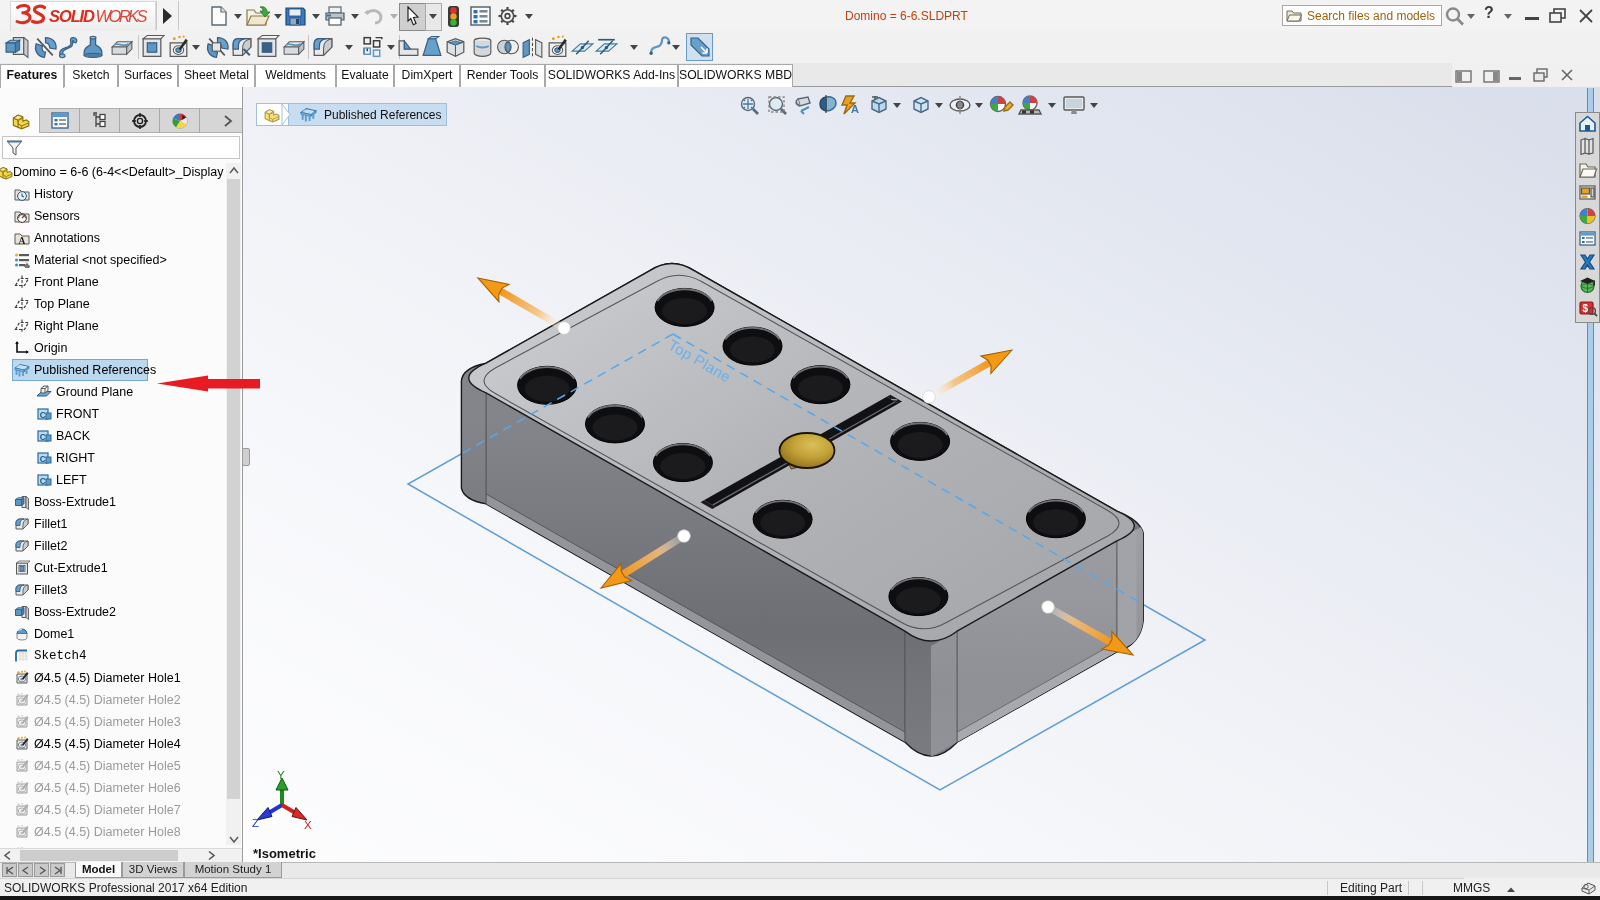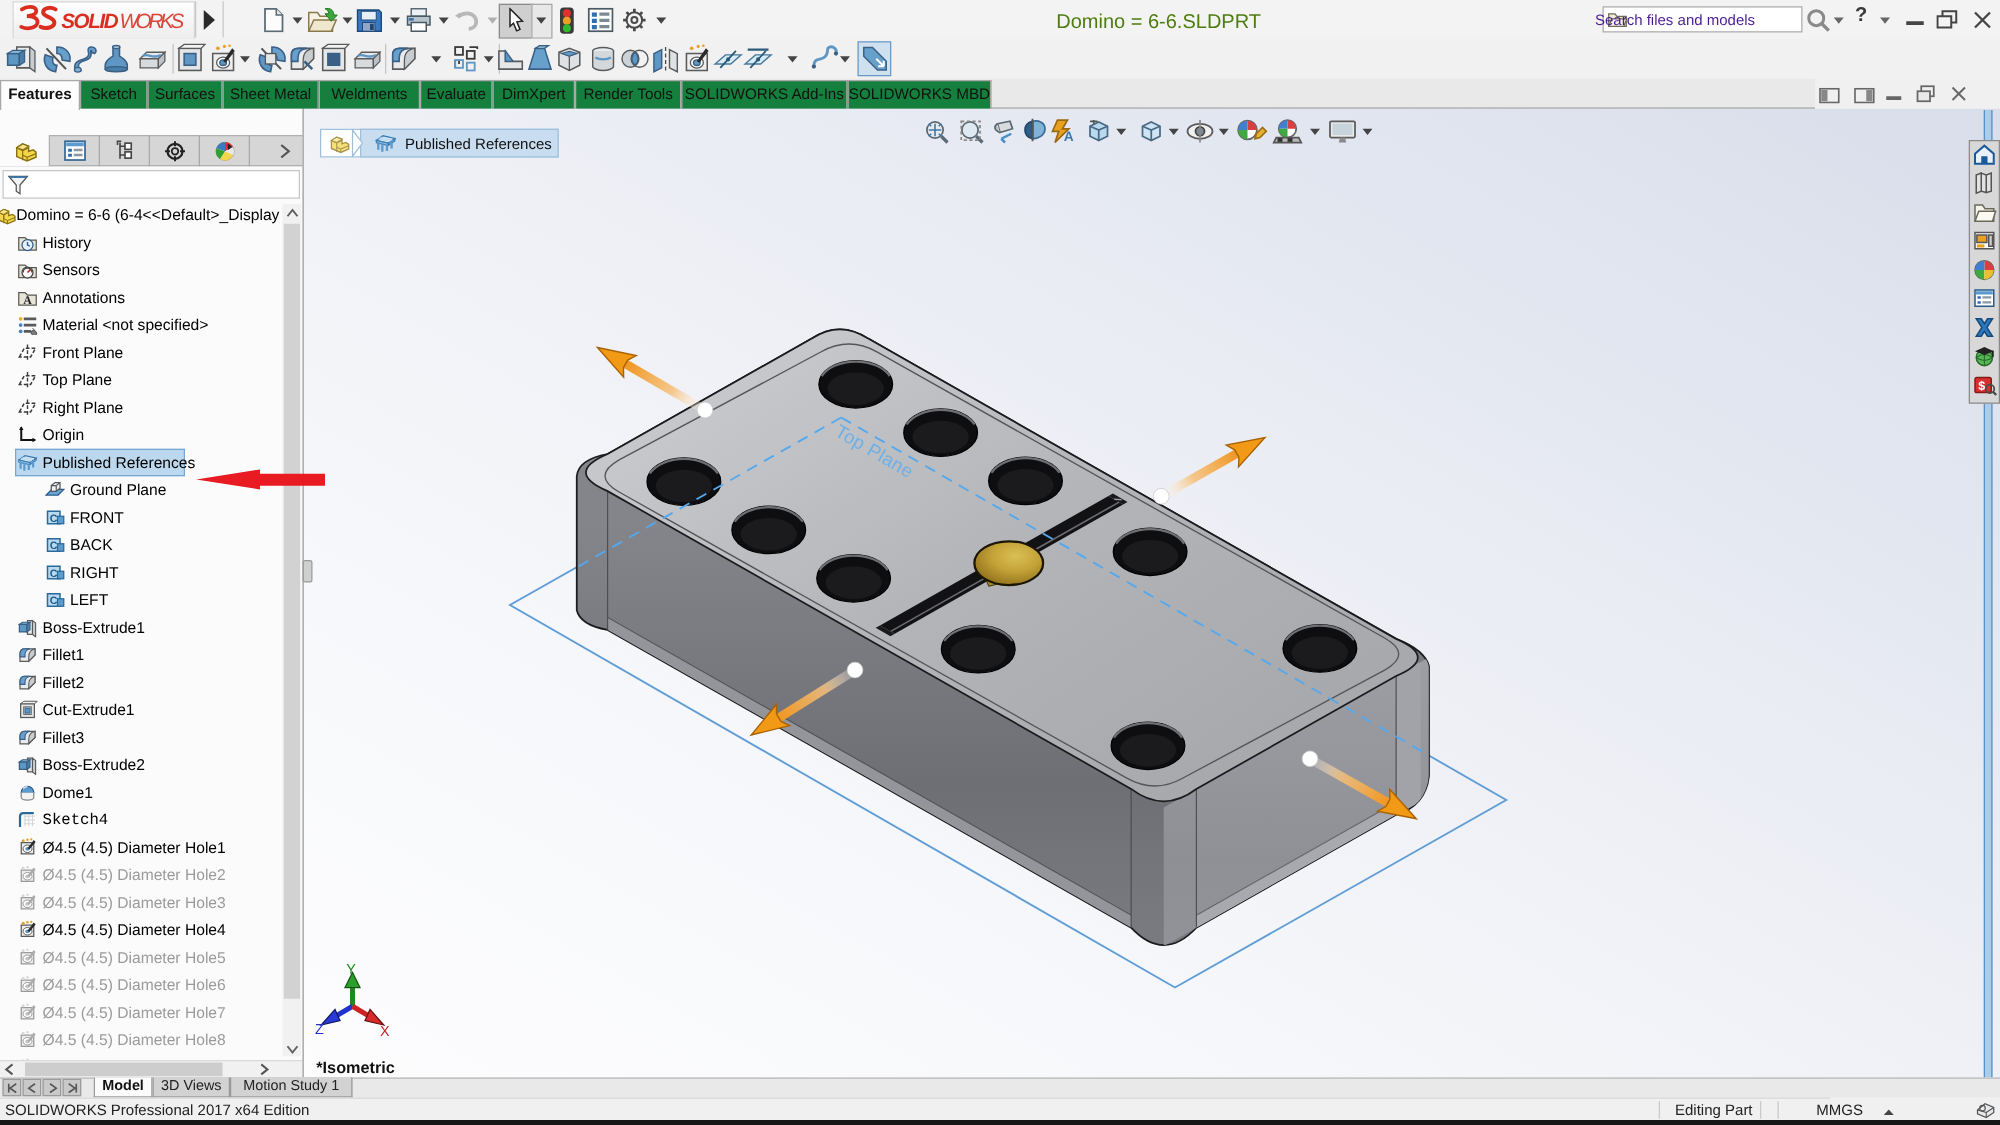--- a/index.html
+++ b/index.html
@@ -1,21 +1,21 @@
 <!DOCTYPE html>
 <html><head>
 <meta charset="utf-8">
 <style>
   html,body{margin:0;padding:0;width:1600px;height:900px;overflow:hidden;
     font-family:"Liberation Sans",sans-serif;background:#f0f0f0;}
   .abs{position:absolute;}
   #titlebar{position:absolute;left:0;top:0;width:1600px;height:31px;background:#f3f3f3;}
   #toolbar{position:absolute;left:0;top:31px;width:1600px;height:32px;background:#f1f1f2;}
   #tabrow{position:absolute;left:0;top:63px;width:1452px;height:24px;background:#e9e9ea;border-bottom:1px solid #9a9a9a;box-sizing:border-box;}
-  .ftab{position:absolute;top:1px;height:23px;background:#15803d;border:1px solid #a9a9aa;border-bottom:none;box-sizing:border-box;
+  .ftab{position:absolute;top:1px;height:23px;background:#ffffff;border:1px solid #a9a9aa;border-bottom:none;box-sizing:border-box;
      font-size:12.2px;color:#111;text-align:center;line-height:21px;white-space:nowrap;overflow:hidden;}
   .ftab.active{background:#fdfdfd;font-weight:bold;height:24px;z-index:3;}
   #panel{position:absolute;left:0;top:87px;width:242px;height:775px;background:#fbfbfb;}
   #vdivider{position:absolute;left:242px;top:87px;width:1px;height:775px;background:#9b9b9b;}
   #viewport{position:absolute;left:243px;top:87px;width:1357px;height:775px;
      background:linear-gradient(to top right, #fdfdfe 0%, #f6f7fa 30%, #edeff5 55%, #e2e6f0 78%, #d8deea 100%);}
   #bottomtabs{position:absolute;left:0;top:862px;width:1348px;height:16px;background:#f0f0f0;}
   #statusbar{position:absolute;left:0;top:878px;width:1464px;height:18px;background:#f0f0f0;border-top:1px solid #d5d5d5;box-sizing:border-box;}
   #blackstrip{position:absolute;left:0;top:896px;width:1600px;height:4px;background:#161616;}
   .treerow{position:absolute;left:0;width:242px;height:22px;font-size:12.5px;color:#000;}
@@ -126,28 +126,28 @@
       <line x1="4.2" y1="3.7" x2="6.2" y2="5.7"></line>
         <line x1="14.8" y1="14.3" x2="16.8" y2="16.3"></line>
       <line x1="4.2" y1="16.3" x2="6.2" y2="14.3"></line>
         <line x1="14.8" y1="5.7" x2="16.8" y2="3.7"></line>
     </g>
   </svg>
   <svg class="abs" style="left:524px;top:13px;" width="10" height="8">
       <polygon points="1,1 9,1 5,6" fill="#444"></polygon>
     </svg>
 
-  <div class="abs" style="left:845px;top:9px;font-size:16px;color:#4d7c0f;">Domino = 6-6.SLDPRT</div>
+  <div class="abs" style="left:845px;top:9px;font-size:12px;color:#c2410c;">Domino = 6-6.SLDPRT</div>
 
   <div class="abs" style="left:1282px;top:5px;width:160px;height:21px;background:#fff;border:1px solid #a9a9a9;box-sizing:border-box;"></div>
   <svg class="abs" style="left:1286px;top:9px;" width="16" height="13" viewBox="0 0 16 13">
     <path d="M1,2 L6,2 L7.5,4 L15,4 L15,12 L1,12 Z" fill="#f0ead2" stroke="#6a6a5a" stroke-width="1"></path>
     <path d="M1,12 L3.5,6 L15.5,6 L13,12 Z" fill="#faf6e8" stroke="#6a6a5a" stroke-width="1"></path>
   </svg>
-  <div class="abs" style="left:1276px;top:9px;font-size:12px;color:#4c1d95;">Search files and models</div>
+  <div class="abs" style="left:1307px;top:9px;font-size:12px;color:#a16207;">Search files and models</div>
   <svg class="abs" style="left:1444px;top:6px;" width="22" height="21" viewBox="0 0 22 21">
     <circle cx="9" cy="8.5" r="6" fill="none" stroke="#8a8a8a" stroke-width="2.4"></circle>
     <line x1="13.5" y1="13" x2="19" y2="18.5" stroke="#8a8a8a" stroke-width="2.8"></line>
   </svg>
   <svg class="abs" style="left:1466px;top:13px;" width="10" height="8">
       <polygon points="1,1 9,1 5,6" fill="#666"></polygon>
     </svg>
   <div class="abs" style="left:1484px;top:4px;font-size:16px;font-weight:bold;color:#3a3a3a;">?</div>
   <svg class="abs" style="left:1503px;top:13px;" width="10" height="8">
       <polygon points="1,1 9,1 5,6" fill="#666"></polygon>

